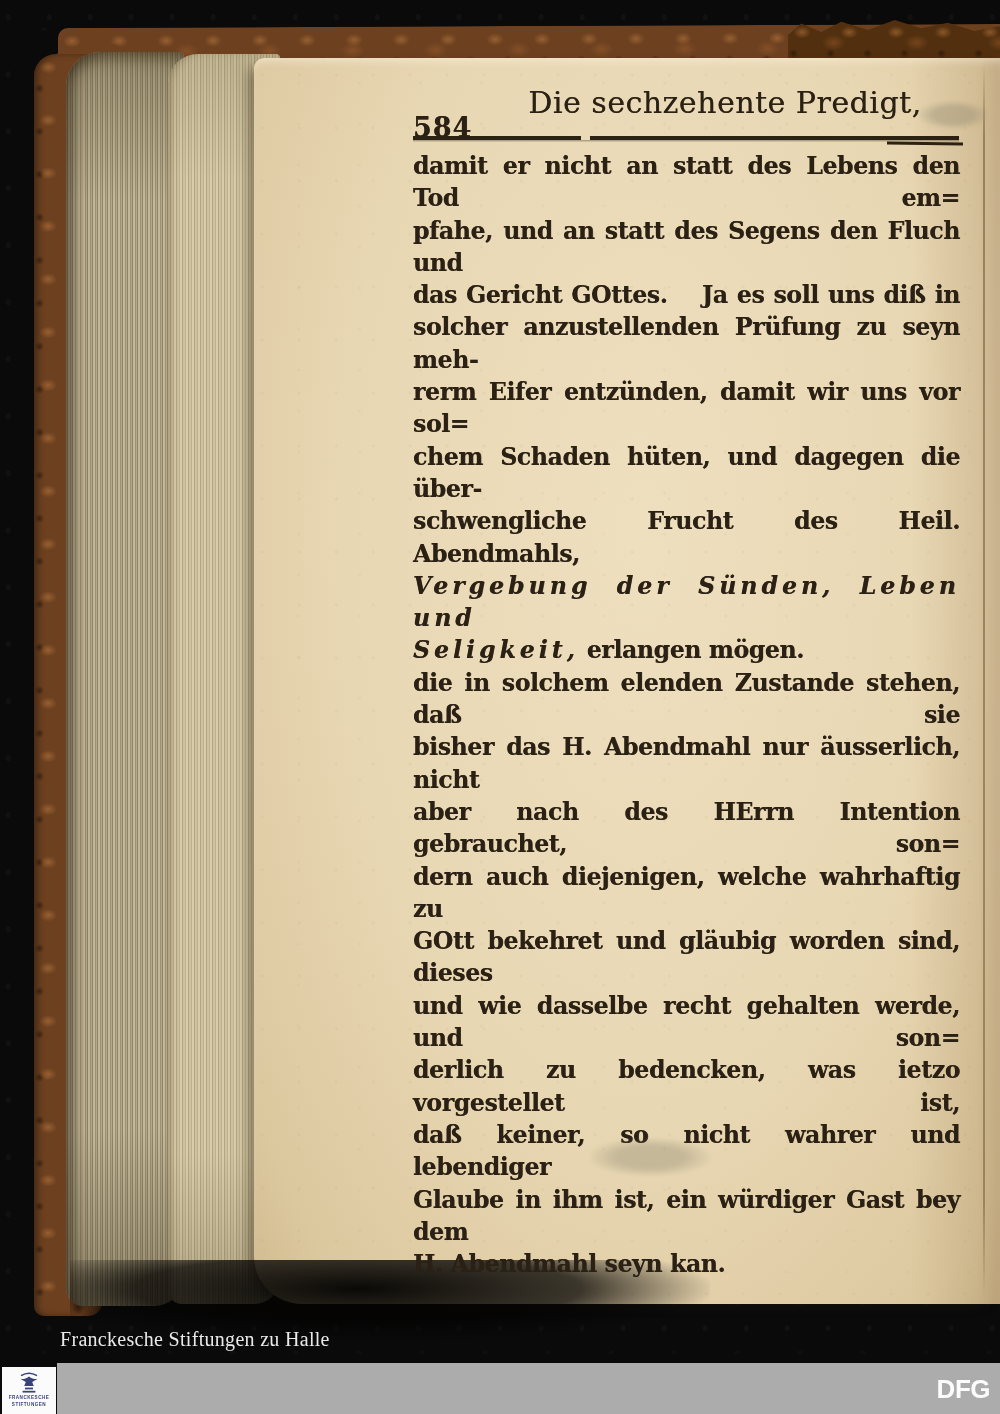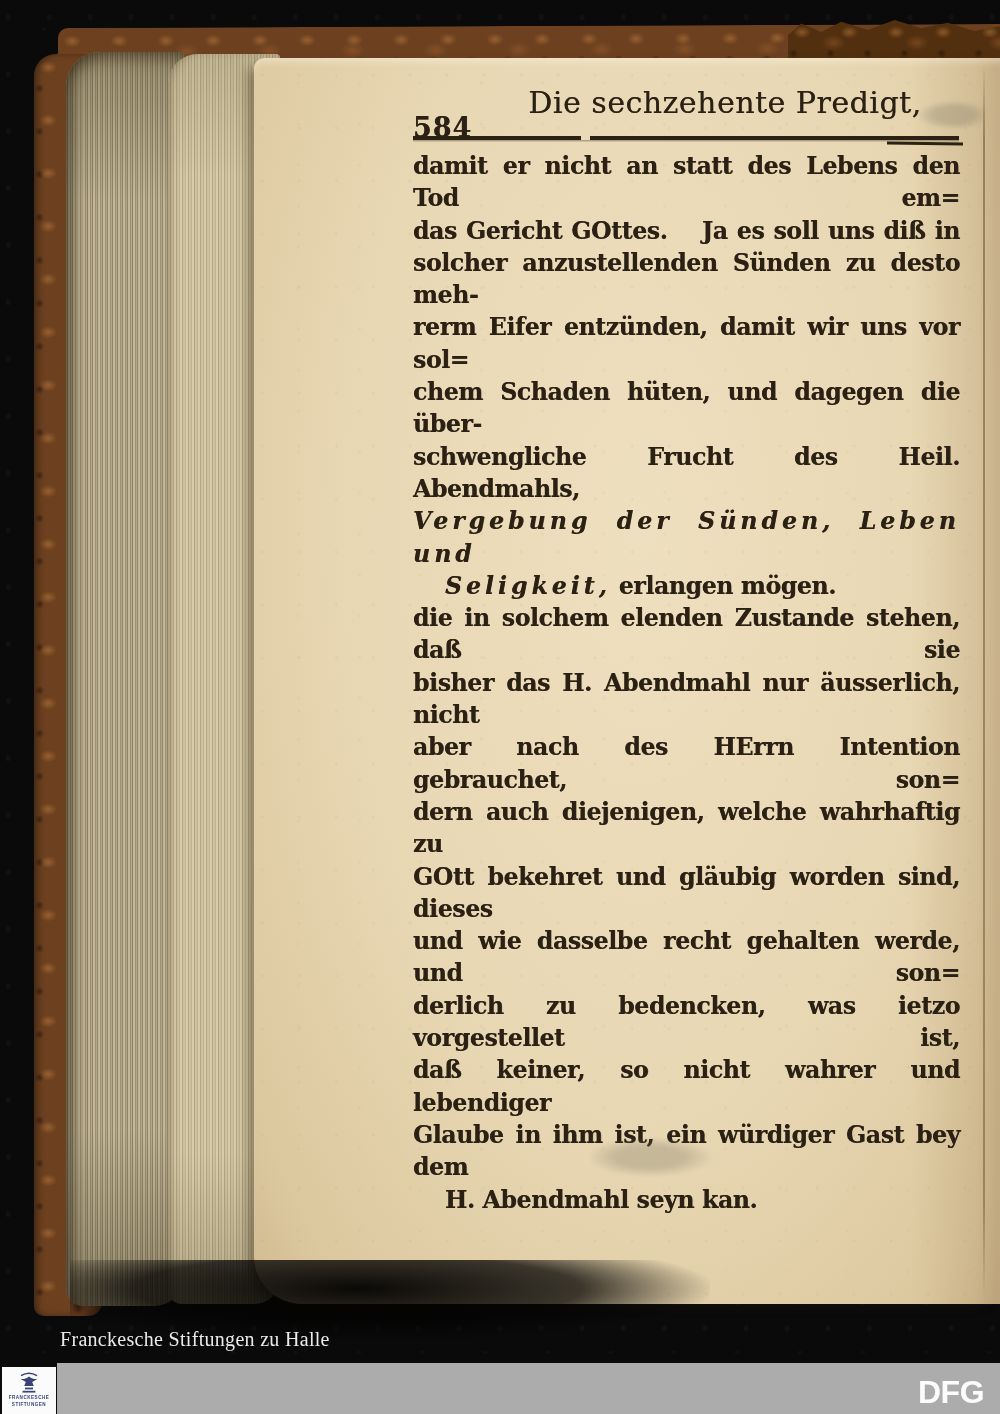--- a/index.html
+++ b/index.html
@@ -64,37 +64,37 @@
   .page-number{position:absolute;left:413px;top:92px;font-size:27px;font-weight:700;letter-spacing:1px;margin-top:20px;}
   .running-title{position:absolute;left:495px;top:85px;width:460px;text-align:center;
     font-size:30px;font-weight:400;letter-spacing:.5px;}
   .header-rule{position:absolute;left:413px;top:136px;width:546px;height:4px;
     background:linear-gradient(90deg,#2b2214 0 168px, transparent 168px 177px, #2b2214 177px 100%);
     box-shadow:0 1.5px 0 rgba(43,34,20,.3);}
   .header-rule::after{content:"";position:absolute;right:-4px;bottom:-5px;width:76px;height:3px;background:#2b2214;transform:rotate(.6deg);}
   .body-text{position:absolute;left:413px;top:150px;width:547px;
     font-size:23.6px;line-height:32.3px;font-weight:700;letter-spacing:-0.4px;}
   .tline{text-align:justify;text-align-last:justify;white-space:normal;}
-  .tline.nojust{text-align:right;text-align-last:left;margin-left:32px;}
+  .tline.nojust{text-align:right;text-align-last:left;}
   .tline.indent{text-indent:58px;}
   .spaced{letter-spacing:4px;font-style:italic;}
   .ghost{position:absolute;border-radius:40%;filter:blur(1.5px);opacity:.55;
     background:radial-gradient(ellipse, rgba(120,115,95,.55) 0 40%, transparent 75%);}
   .ghost-1{left:918px;top:101px;width:70px;height:28px;}
   .ghost-2{left:590px;top:1138px;width:120px;height:38px;}
   
   .footer-bar{position:absolute;left:57px;top:1363px;right:0;bottom:0;background:#acacac;}
   .logo-box{position:absolute;left:2px;top:1367px;width:54px;height:47px;background:#fbfbfb;
     display:flex;flex-direction:column;align-items:center;justify-content:flex-start;padding-top:3px;box-sizing:border-box;}
   .logo-caption{font-family:"Liberation Sans", sans-serif;font-size:4.6px;line-height:5.6px;
     letter-spacing:.5px;color:#39437a;text-align:center;font-weight:700;margin-top:1px;}
   .institution{position:absolute;left:60px;top:1328px;font-family:"Liberation Serif", serif;
     font-size:20px;color:#eaeaea;letter-spacing:.3px;}
-  .dfg{position:absolute;left:918px;top:1374px;width:72px;text-align:left;
-    font-family:"Liberation Sans", sans-serif;font-size:32px;font-weight:800;color:#fcfcfc;letter-spacing:-.5px;}
+  .dfg{position:absolute;left:918px;top:1374px;width:72px;text-align:right;
+    font-family:"Liberation Sans", sans-serif;font-size:26px;font-weight:800;color:#fcfcfc;letter-spacing:-.5px;}
 </style>
 </head>
 <body>
 
 <div id="stage">
 
   <div class="leather leather-top"></div>
   <div class="leather leather-top-right"></div>
   <div class="leather leather-corner"></div>
   <div class="leather leather-left"></div>
@@ -103,22 +103,23 @@
 
   <div class="book-page"></div>
   <div class="gutter-crease"></div>
   <div class="curl-shadow"></div>
 
   <div class="page-number ink">584</div>
   <div class="running-title ink">Die sechzehente Predigt,</div>
   <div class="header-rule"></div>
   <div class="body-text ink">
       <div class="tline">damit er nicht an statt des Lebens den Tod em=</div>
+      <div class="tline">pfahe, und an statt des Segens den Fluch und</div>
       <div class="tline">das Gericht GOttes.  Ja es soll uns diß in</div>
-      <div class="tline">solcher anzustellenden Sünden zu desto meh-</div>
+      <div class="tline">solcher anzustellenden Prüfung zu seyn meh-</div>
       <div class="tline">rerm Eifer entzünden, damit wir uns vor sol=</div>
       <div class="tline">chem Schaden hüten, und dagegen die über-</div>
       <div class="tline">schwengliche Frucht des Heil. Abendmahls,</div>
       <div class="tline spaced">Vergebung der Sünden, Leben und</div>
       <div class="tline nojust"><span class="spaced">Seligkeit,</span><span> erlangen mögen.</span></div>
       <div class="tline">die in solchem elenden Zustande stehen, daß sie</div>
       <div class="tline">bisher das H. Abendmahl nur äusserlich, nicht</div>
       <div class="tline">aber nach des HErrn Intention gebrauchet, son=</div>
       <div class="tline">dern auch diejenigen, welche wahrhaftig zu</div>
       <div class="tline">GOtt bekehret und gläubig worden sind, dieses</div>

